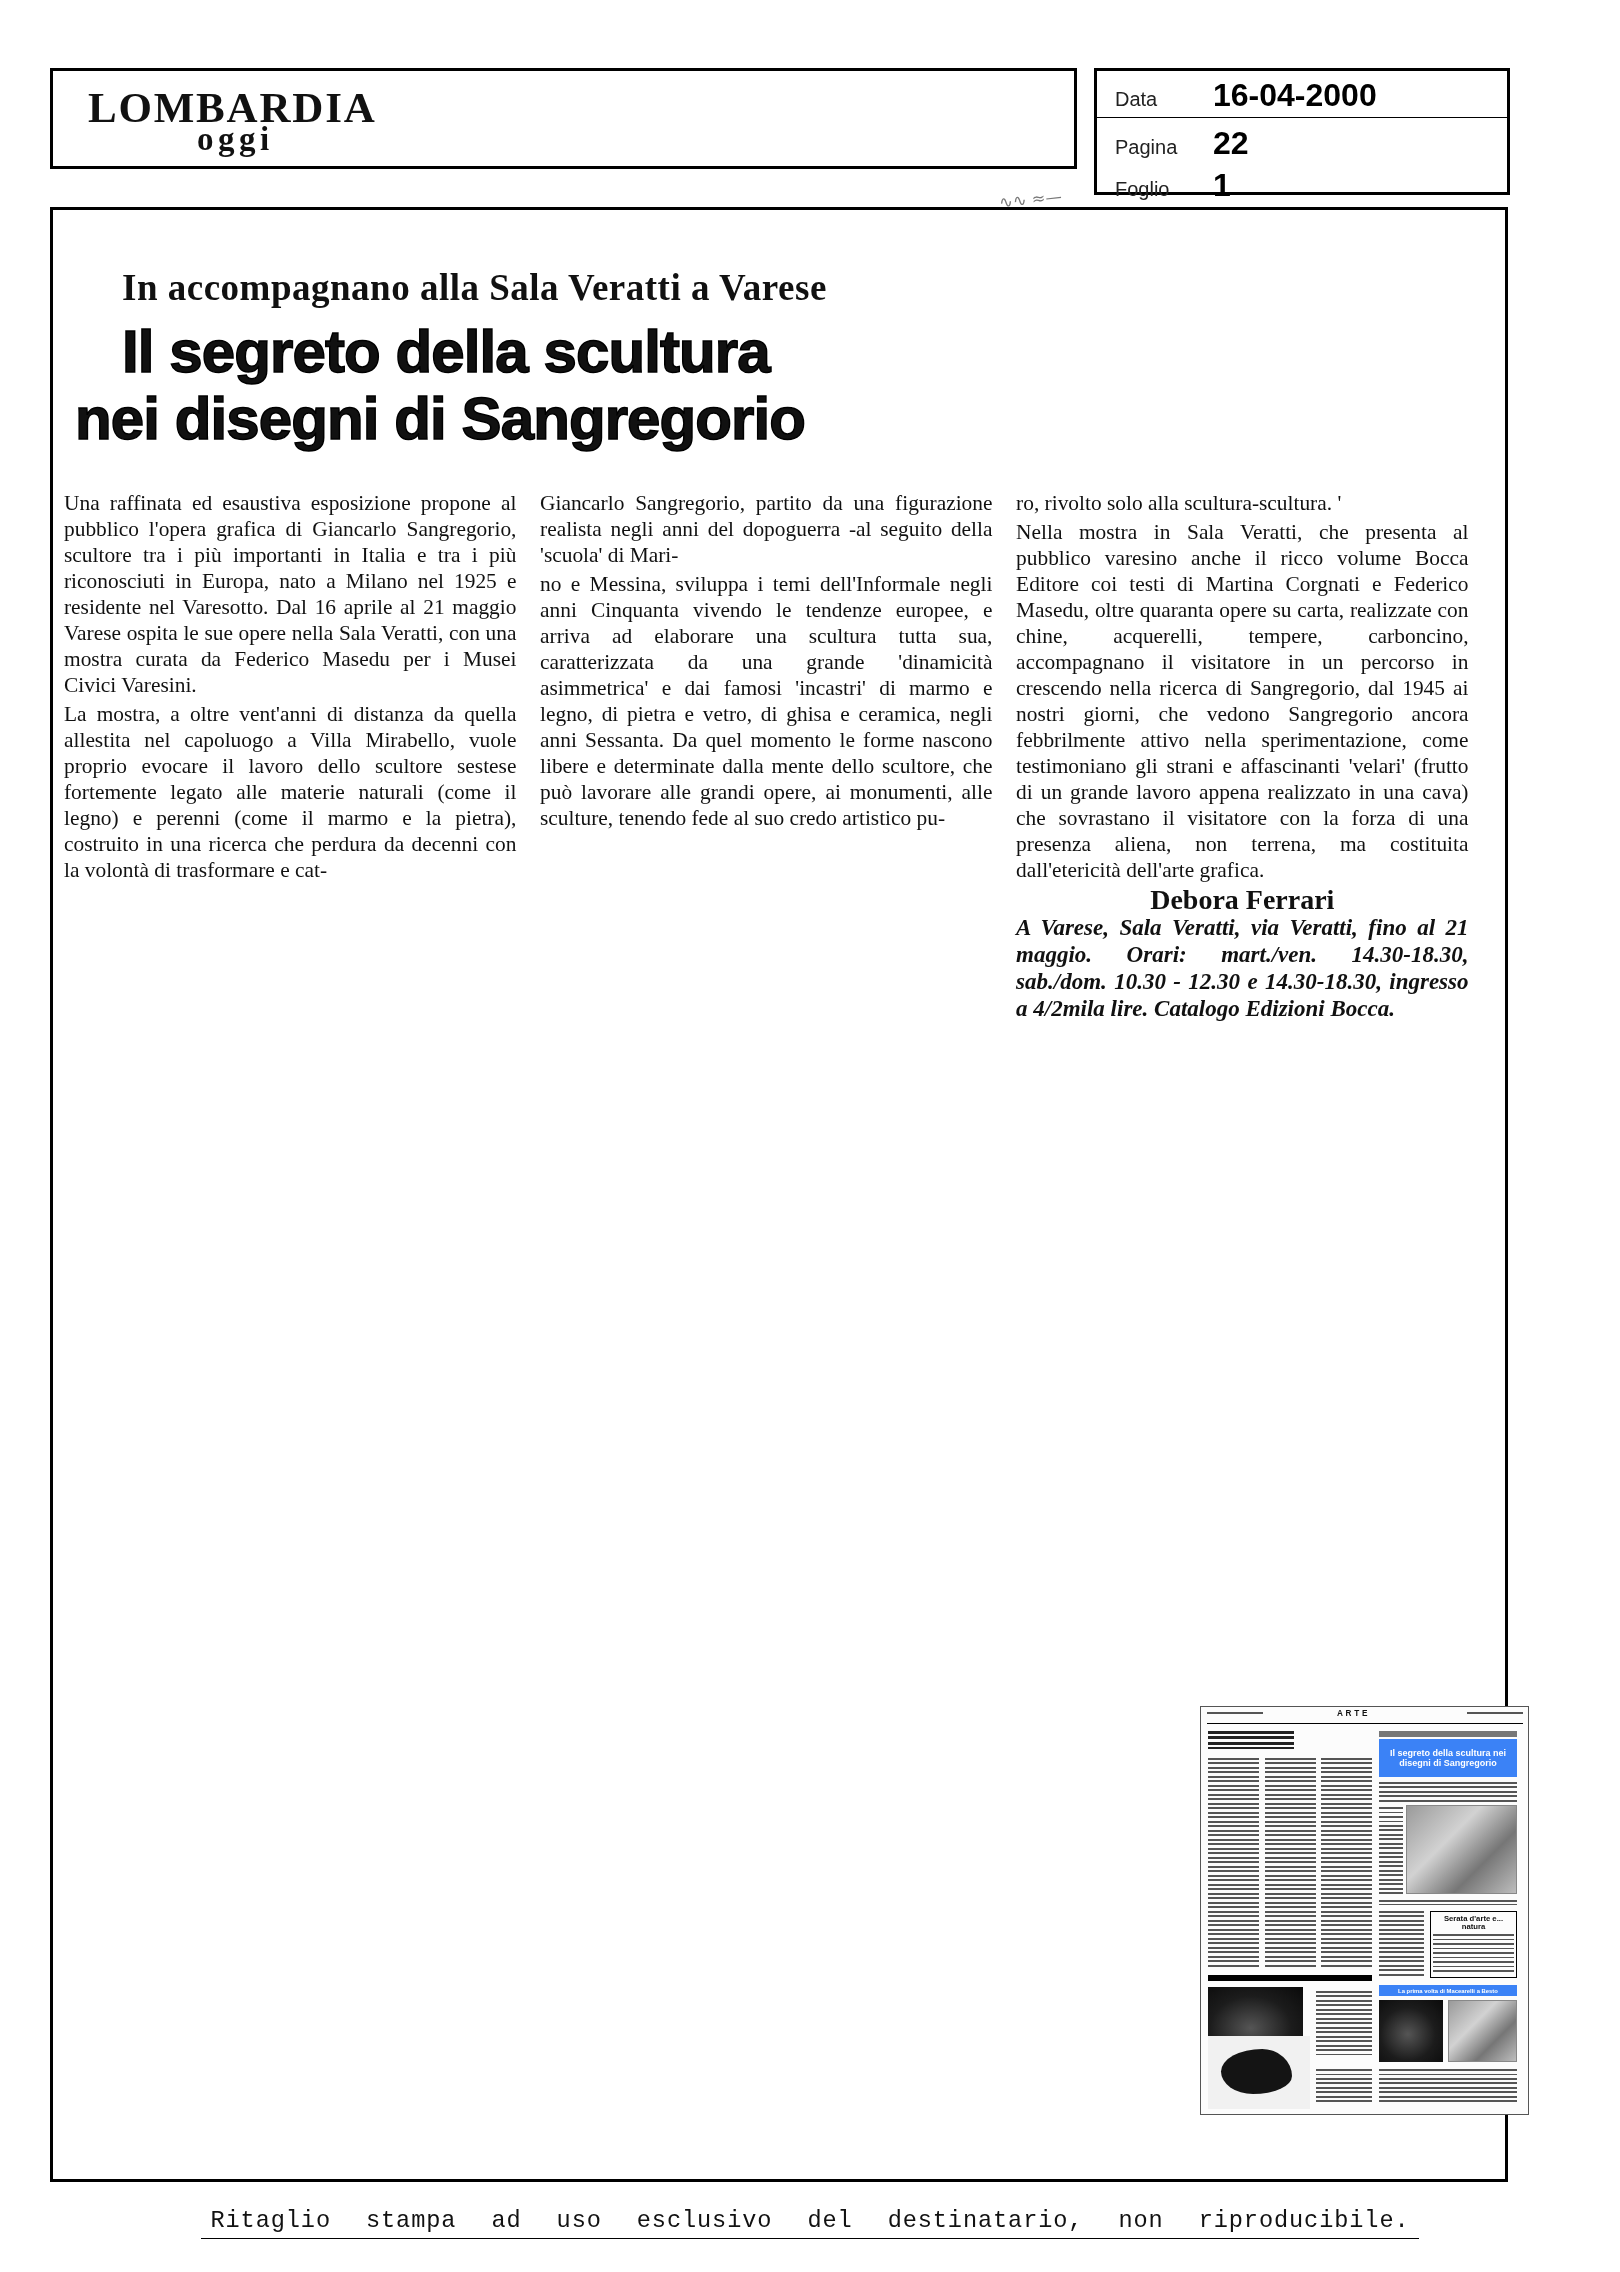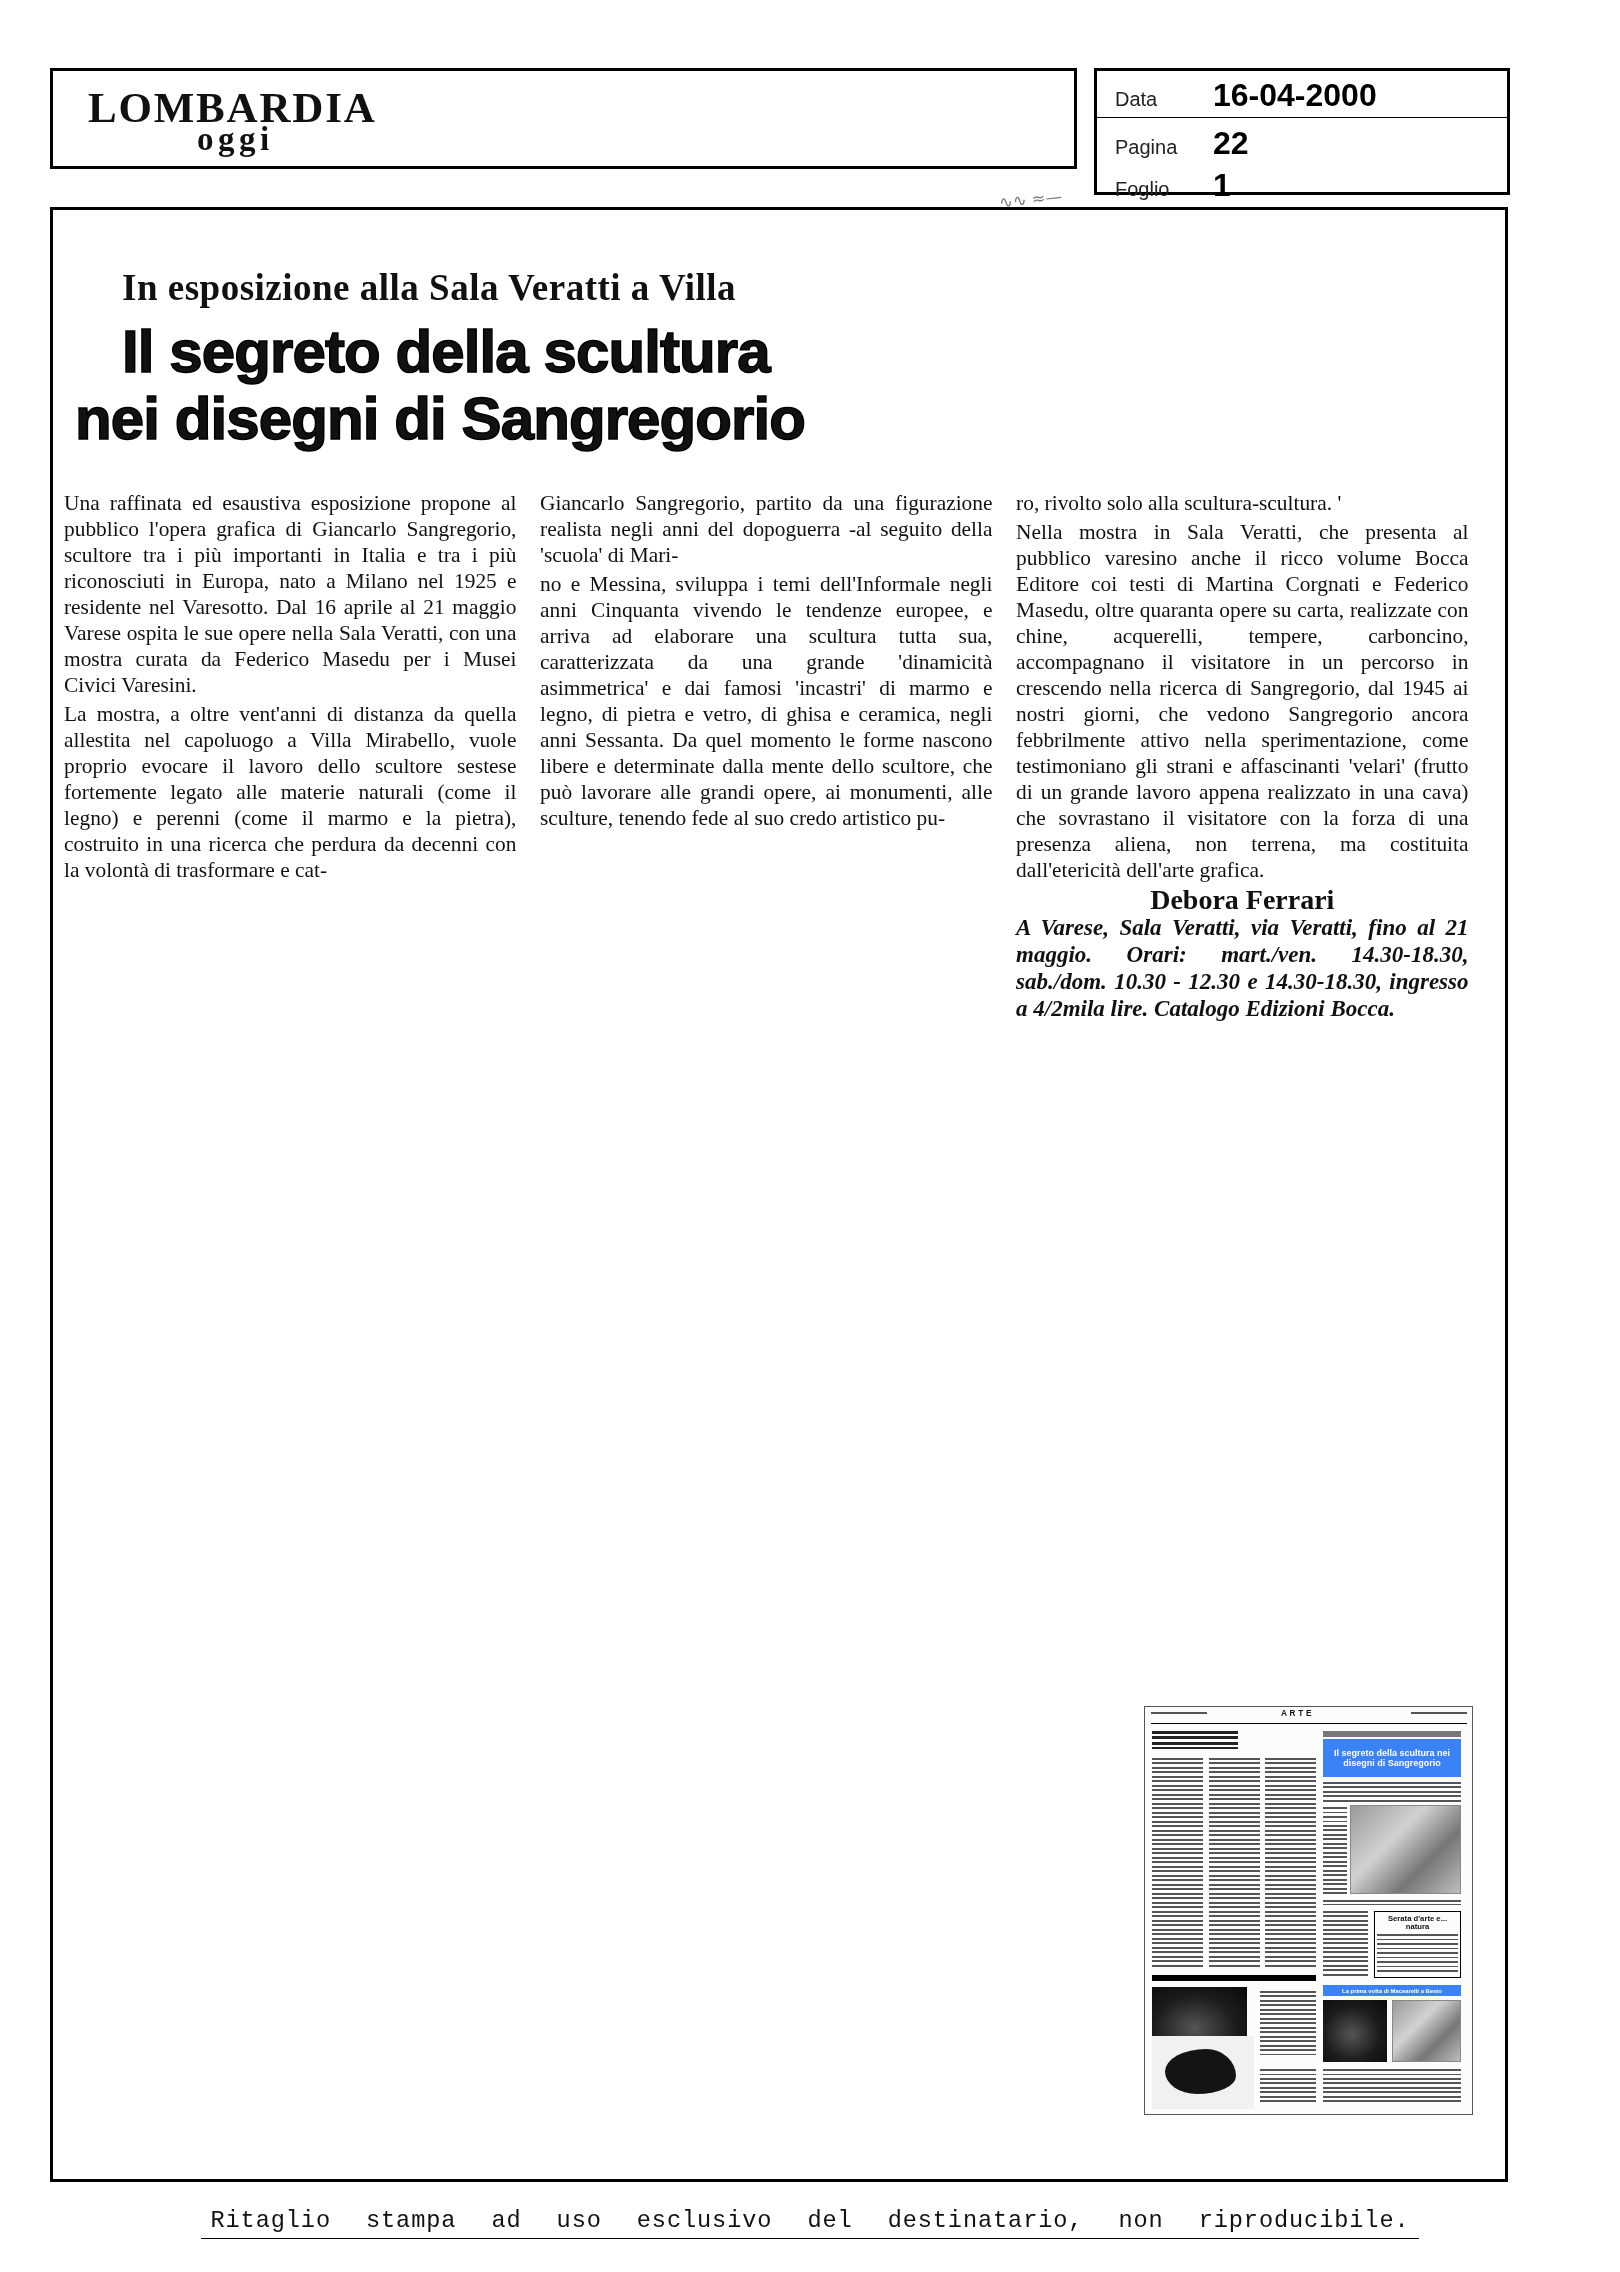--- a/index.html
+++ b/index.html
@@ -32,21 +32,21 @@
   .columns { display:flex; gap:23.6px; margin:38px -5.5px 0 -11px; }
   .col { flex:1; font-size:21.4px; line-height:26px; text-align:justify; }
   .col p { margin:0 0 2.7px 0; }
 
   .byline { text-align:center; font-weight:bold; font-size:28px; margin-top:3.6px; }
   .info { font-weight:bold; font-style:italic; font-size:23px; line-height:27px; margin-top:1.8px; text-align:justify; }
 
   .scribble { position:absolute; left:946px; top:-20px; color:#777; font-size:16.4px; font-family:"DejaVu Sans", sans-serif; transform:rotate(-6deg); }
 
   
-  .thumb { position:absolute; left:1091px; top:1496px; width:329px; height:409px;
+  .thumb { position:absolute; left:1147px; top:1496px; width:329px; height:409px;
            border:1.8px solid #555; background:#fcfcfc; box-sizing:border-box;
            font-family:"Liberation Sans", sans-serif; }
   .mini { position:absolute; box-sizing:border-box; }
   .sim  { background-image:repeating-linear-gradient(#555 0, #555 1.8px, transparent 1.8px, transparent 4.5px); }
   .sim-dark { background-image:repeating-linear-gradient(#222 0, #222 2.7px, transparent 2.7px, transparent 5.5px); }
   .mini-rule { background:#000; }
   .mini-head-label { font-size:8.2px; font-weight:bold; letter-spacing:2.7px; }
   .mini-black-box { background:#3b82f6; color:#fff; font-weight:bold; text-align:center; display:flex; align-items:center; justify-content:center; }
   .photo-dark { background:radial-gradient(ellipse at 45% 55%, #555 0%, #1c1c1c 55%, #0a0a0a 100%); }
   .photo-gray { background:linear-gradient(135deg,#9a9a9a,#d2d2d2 38%,#767676 68%,#bdbdbd); border:0.9px solid #888; }
@@ -80,21 +80,21 @@
     </div>
     <div class="meta-row">
       <span class="meta-label">Foglio</span>
       <span class="meta-value">1</span>
     </div>
   </div>
 
   <div class="rule-box" id="main-box">
     <div class="article">
       <div class="scribble">∿∿ ≈—</div>
-      <div class="kicker">In esposizione alla Sala Veratti a Villa</div>
+      <div class="kicker">In accompagnano alla Sala Veratti a Varese</div>
       <div class="headline">
         <div class="hl1">Il segreto della scultura</div>
         <div class="hl2">nei disegni di Sangregorio</div>
       </div>
       <div class="columns">
         <div class="col">
             <p>Una raffinata ed esaustiva esposizione propone al pubblico l'opera grafica di Giancarlo Sangregorio, scultore tra i più importanti in Italia e tra i più riconosciuti in Europa, nato a Milano nel 1925 e residente nel Varesotto. Dal 16 aprile al 21 maggio Varese ospita le sue opere nella Sala Veratti, con una mostra curata da Federico Masedu per i Musei Civici Varesini.</p>
             <p>La mostra, a oltre vent'anni di distanza da quella allestita nel capoluogo a Villa Mirabello, vuole proprio evocare il lavoro dello scultore sestese fortemente legato alle materie naturali (come il legno) e perenni (come il marmo e la pietra), costruito in una ricerca che perdura da decenni con la volontà di trasformare e cat-</p>
           </div>
         <div class="col">

